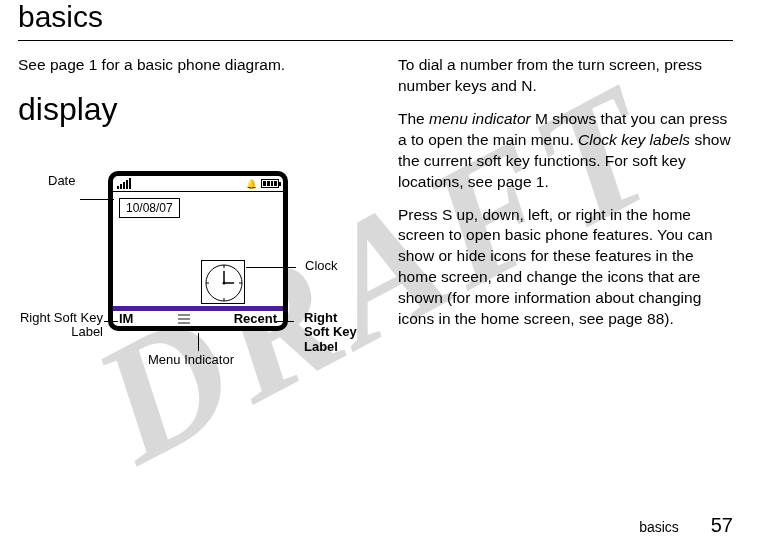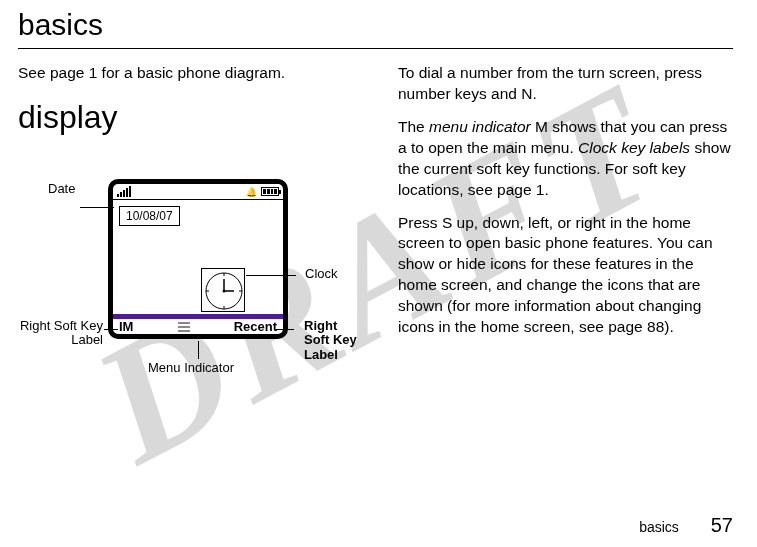--- a/index.html
+++ b/index.html
@@ -12,21 +12,21 @@
     font-weight: 700;
     font-style: italic;
     color: #d9d9d9;
     letter-spacing: 8px;
     z-index: 0;
     user-select: none;
     pointer-events: none;
     white-space: nowrap;
     font-family: "Times New Roman", serif;
   }
-  .page { position: relative; z-index: 1; width: 100%; height: 100%; padding: 8px 24px 8px 18px; }
+  .page { position: relative; z-index: 1; width: 100%; height: 100%; padding: 0 24px 8px 18px; }
 
   .title { font-size: 30px; font-weight: 400; letter-spacing: 0; }
   .rule { border: none; border-top: 1px solid #000; margin: 6px 0 14px; }
 
   .cols { display: flex; gap: 40px; }
   .col { flex: 1 1 0; font-size: 15.5px; line-height: 1.35; }
   .col p { margin-bottom: 12px; }
   .col h2 { font-size: 32px; font-weight: 400; margin: 6px 0 10px; }
 
   .phone-wrap { position: relative; width: 340px; height: 230px; margin-top: 10px; }

